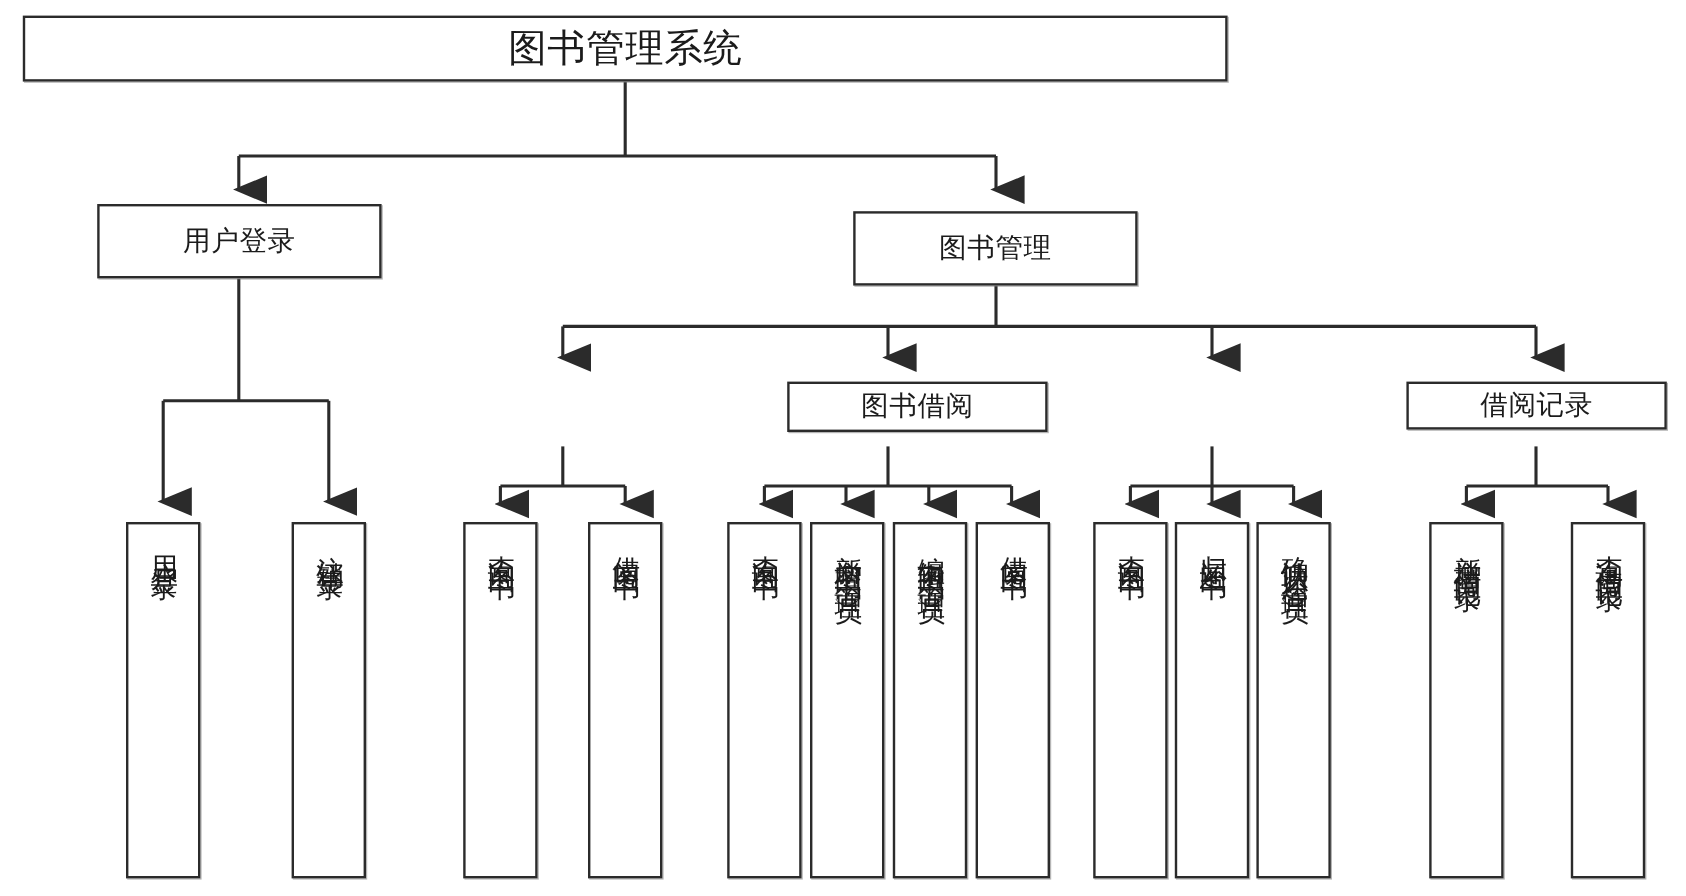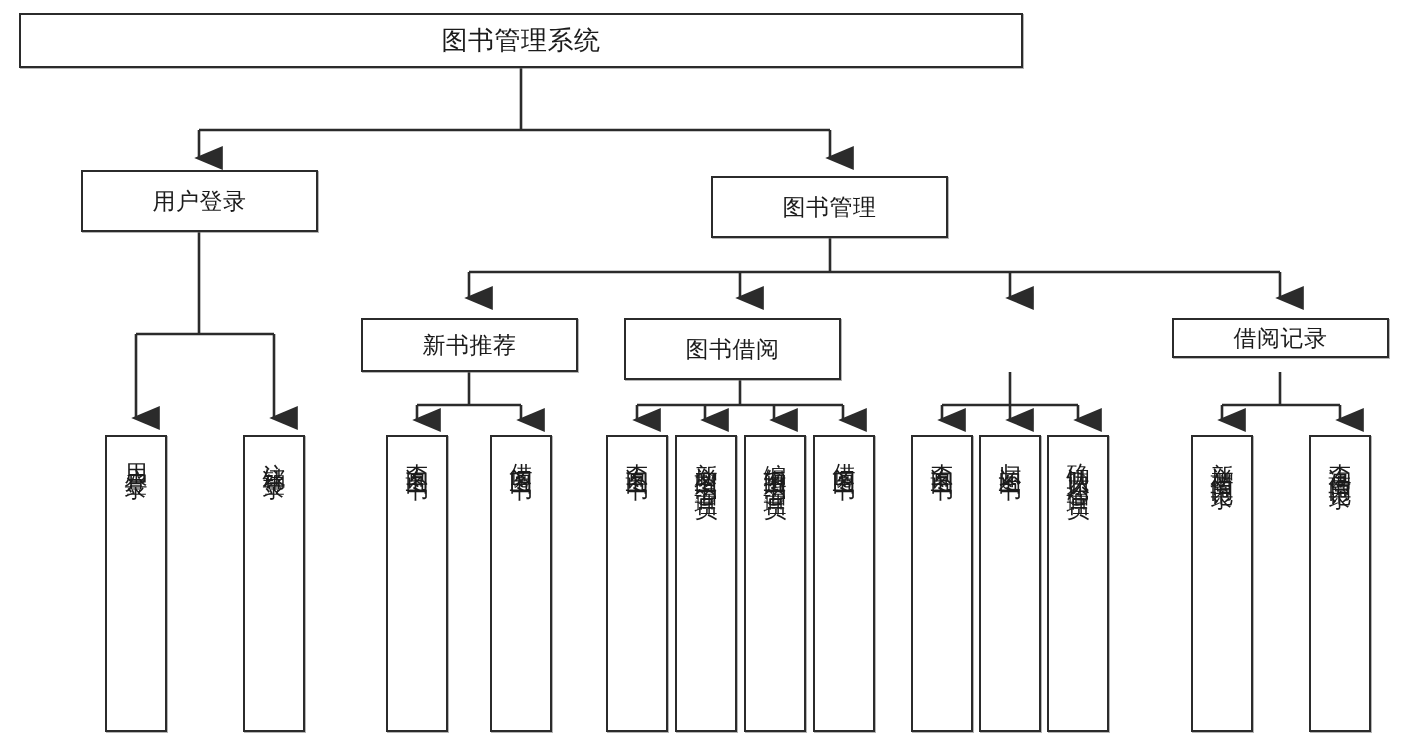--- a/index.html
+++ b/index.html
@@ -52,21 +52,21 @@
     padding-top: 8px;
   }
   .node.vertical .node-label {
     writing-mode: vertical-rl;
     text-orientation: upright;
     font-size: 23px;
     letter-spacing: 5px;
     line-height: 1;
   }
   .node.root .node-label {
-    font-size: 26px;
+    font-size: 32px;
   }
   #watermark {
     position: absolute;
     right: 8px;
     bottom: 6px;
     font-size: 18px;
     color: #a8a8a8;
     letter-spacing: 0.5px;
     z-index: 5;
     white-space: nowrap;
@@ -132,24 +132,21 @@
     <span class="node-label">图书管理系统</span>
   </div>
 
   <div class="node horizontal" style="left:81px; top:170px; width:237px; height:62px;">
     <span class="node-label">用户登录</span>
   </div>
   <div class="node horizontal" style="left:711px; top:176px; width:237px; height:62px;">
     <span class="node-label">图书管理</span>
   </div>
 
-  <div class="node horizontal" style="left:361px; top:318px; width:217px; height:54px;">
-    <span class="node-label">新书推荐</span>
-  </div>
-  <div class="node horizontal" style="left:624px; top:318px; width:217px; height:62px;">
+  <div class="node horizontal" style="left:656px; top:318px; width:217px; height:42px;">
     <span class="node-label">图书借阅</span>
   </div>
   <div class="node horizontal" style="left:1172px; top:318px; width:217px; height:40px;">
     <span class="node-label">借阅记录</span>
   </div>
 
   <div class="node vertical" style="left:105px; top:435px; width:62px; height:297px;">
     <span class="node-label">用户登录</span>
   </div>
   <div class="node vertical" style="left:243px; top:435px; width:62px; height:297px;">

